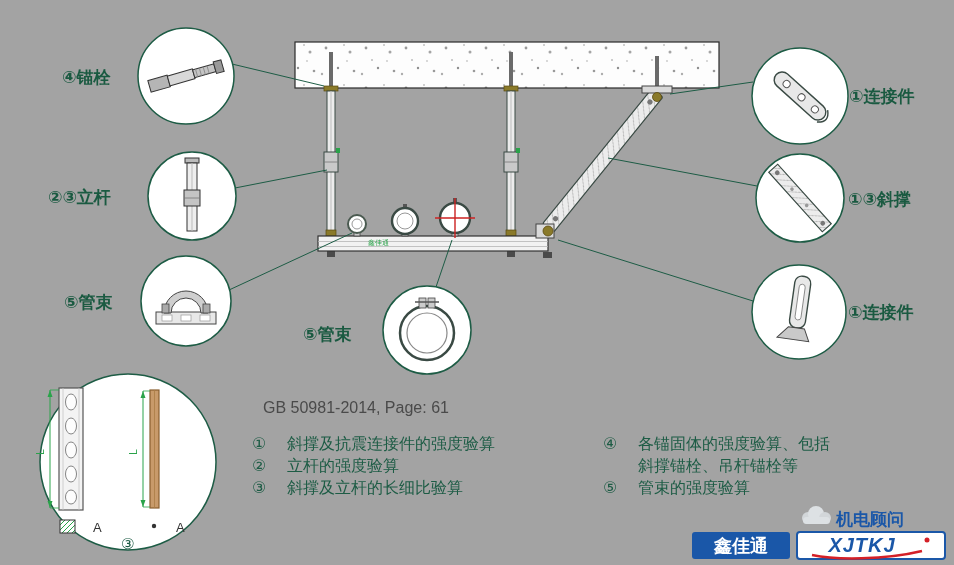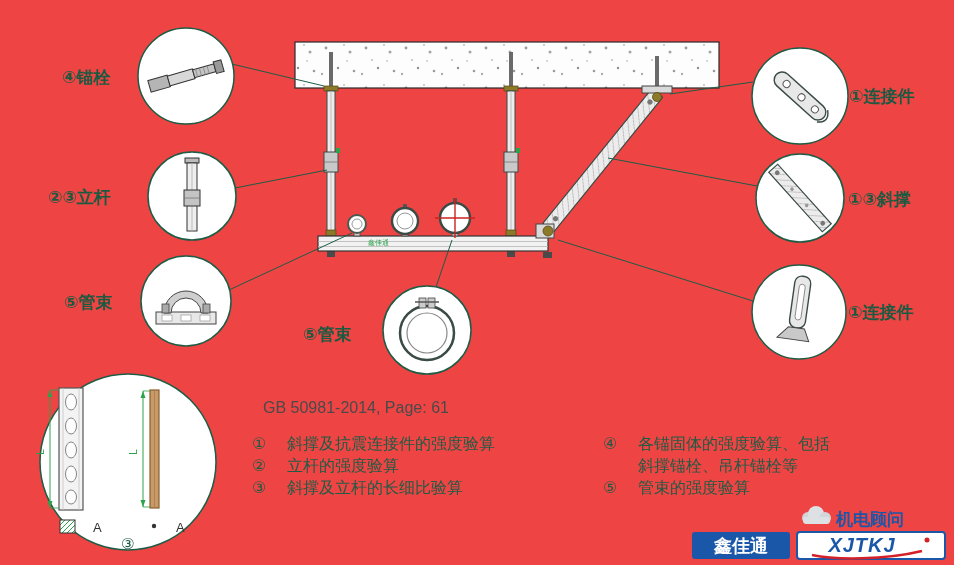--- a/index.html
+++ b/index.html
@@ -1,16 +1,16 @@
 <!DOCTYPE html>
 <html><head>
 <meta charset="utf-8">
 <style>
   html,body{margin:0;padding:0;background:#ffffff;}
-  .canvas{position:relative;width:954px;height:565px;background:#ef4444;overflow:hidden;}
+  .canvas{position:relative;width:954px;height:565px;background:#a3a3a3;overflow:hidden;}
   svg{position:absolute;left:0;top:0;}
   text{font-family:"Liberation Sans","DejaVu Sans",sans-serif;}
   .lbl{fill:#1a5a41;font-size:17px;font-weight:700;}
   .note{fill:#1d5c45;font-size:16px;font-weight:500;}
   .ref{fill:#4a4a4a;font-size:16px;}
   .detA{fill:#333;font-size:13px;}
   .detNum{fill:#1d5c45;font-size:15px;}
   .dimL{fill:#2aa34a;font-size:10px;}
   .brandtxt{fill:#1a57a8;font-size:17px;font-weight:700;}
   .logo1txt{fill:#ffffff;font-size:18px;font-weight:700;}

